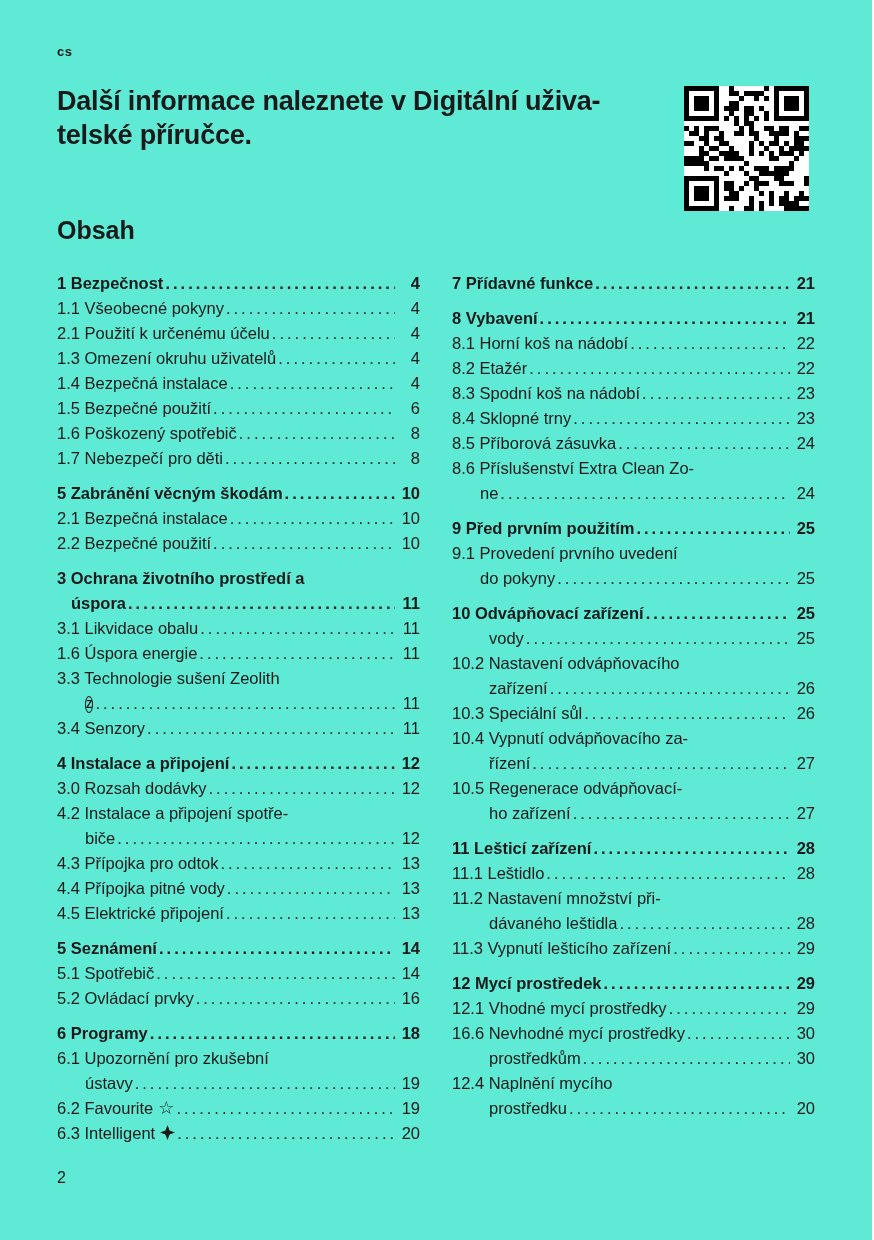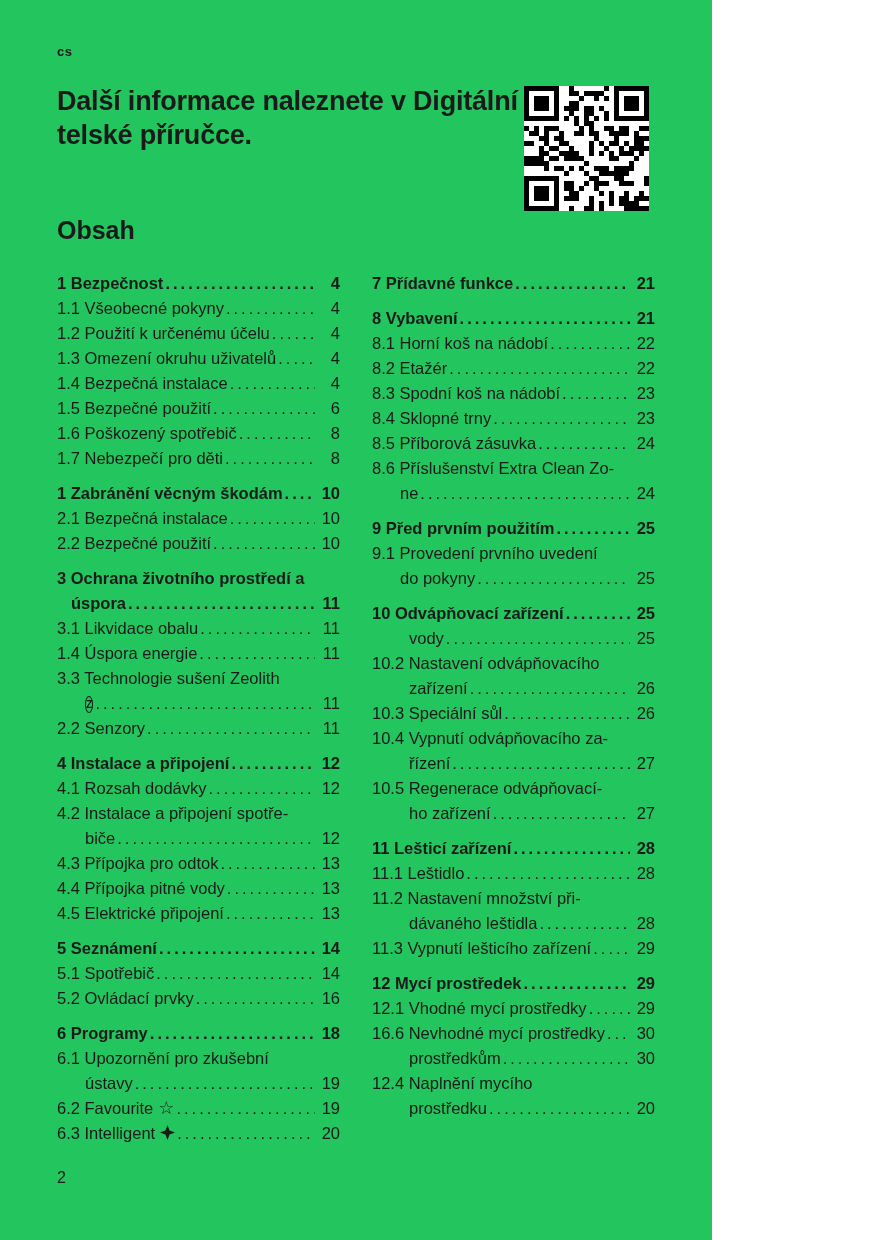--- a/index.html
+++ b/index.html
@@ -1,21 +1,21 @@
 <!DOCTYPE html>
 <html><head>
 <meta charset="utf-8">
 <style>
   html,body{margin:0;padding:0;background:#ffffff;}
   body{
     width:874px;height:1240px;position:relative;overflow:hidden;
     font-family:"Liberation Sans", sans-serif;color:#1a1a1a;
     -webkit-font-smoothing:antialiased;
   }
-  .page{position:relative;width:712px;height:1240px;background:#22c55e;}
+  .page{position:relative;width:872px;height:1240px;background:#5eead4;}
   .lang{position:absolute;top:44px;left:57px;font-size:13px;font-weight:bold;letter-spacing:.5px;}
   .content{padding:84px 57px 0 57px;}
   h1.doc-title{
     margin:0;font-size:27px;line-height:34px;font-weight:bold;
     white-space:pre-line;max-width:620px;letter-spacing:-0.2px;
   }
   .qr{
     position:absolute;top:86px;right:63px;width:125px;height:125px;background:#fff;
   }
   .qr i{position:absolute;width:5px;height:5px;background:#000;}
@@ -365,21 +365,21 @@
               <span class="txt">1 Bezpečnost</span>
               <span class="dots"></span>
               <span class="pg">4</span>
             </div>
             <div class="toc-row">
               <span class="txt">1.1 Všeobecné pokyny</span>
               <span class="dots"></span>
               <span class="pg">4</span>
             </div>
             <div class="toc-row">
-              <span class="txt">1.2 Použití k určenému účelu</span>
+              <span class="txt">2.1 Použití k určenému účelu</span>
               <span class="dots"></span>
               <span class="pg">4</span>
             </div>
             <div class="toc-row">
               <span class="txt">1.3 Omezení okruhu uživatelů</span>
               <span class="dots"></span>
               <span class="pg">4</span>
             </div>
             <div class="toc-row">
               <span class="txt">1.4 Bezpečná instalace</span>
@@ -397,21 +397,21 @@
               <span class="pg">8</span>
             </div>
             <div class="toc-row">
               <span class="txt">1.7 Nebezpečí pro děti</span>
               <span class="dots"></span>
               <span class="pg">8</span>
             </div>
           </div>
           <div class="toc-section">
             <div class="toc-row bold">
-              <span class="txt">1 Zabránění věcným škodám</span>
+              <span class="txt">5 Zabránění věcným škodám</span>
               <span class="dots"></span>
               <span class="pg">10</span>
             </div>
             <div class="toc-row">
               <span class="txt">2.1 Bezpečná instalace</span>
               <span class="dots"></span>
               <span class="pg">10</span>
             </div>
             <div class="toc-row">
               <span class="txt">2.2 Bezpečné použití</span>
@@ -427,46 +427,46 @@
               <span class="txt">úspora</span>
               <span class="dots"></span>
               <span class="pg">11</span>
             </div>
             <div class="toc-row">
               <span class="txt">3.1 Likvidace obalu</span>
               <span class="dots"></span>
               <span class="pg">11</span>
             </div>
             <div class="toc-row">
-              <span class="txt">1.4 Úspora energie</span>
+              <span class="txt">1.6 Úspora energie</span>
               <span class="dots"></span>
               <span class="pg">11</span>
             </div>
             <div class="toc-row">
               <span class="txt">3.3 Technologie sušení Zeolith</span>
             </div>
             <div class="toc-row ind-2">
               <span class="icon icon-zeolith">Z</span>
               <span class="dots"></span>
               <span class="pg">11</span>
             </div>
             <div class="toc-row">
-              <span class="txt">2.2 Senzory</span>
+              <span class="txt">3.4 Senzory</span>
               <span class="dots"></span>
               <span class="pg">11</span>
             </div>
           </div>
           <div class="toc-section">
             <div class="toc-row bold">
               <span class="txt">4 Instalace a připojení</span>
               <span class="dots"></span>
               <span class="pg">12</span>
             </div>
             <div class="toc-row">
-              <span class="txt">4.1 Rozsah dodávky</span>
+              <span class="txt">3.0 Rozsah dodávky</span>
               <span class="dots"></span>
               <span class="pg">12</span>
             </div>
             <div class="toc-row">
               <span class="txt">4.2 Instalace a připojení spotře-</span>
             </div>
             <div class="toc-row ind-2">
               <span class="txt">biče</span>
               <span class="dots"></span>
               <span class="pg">12</span>

